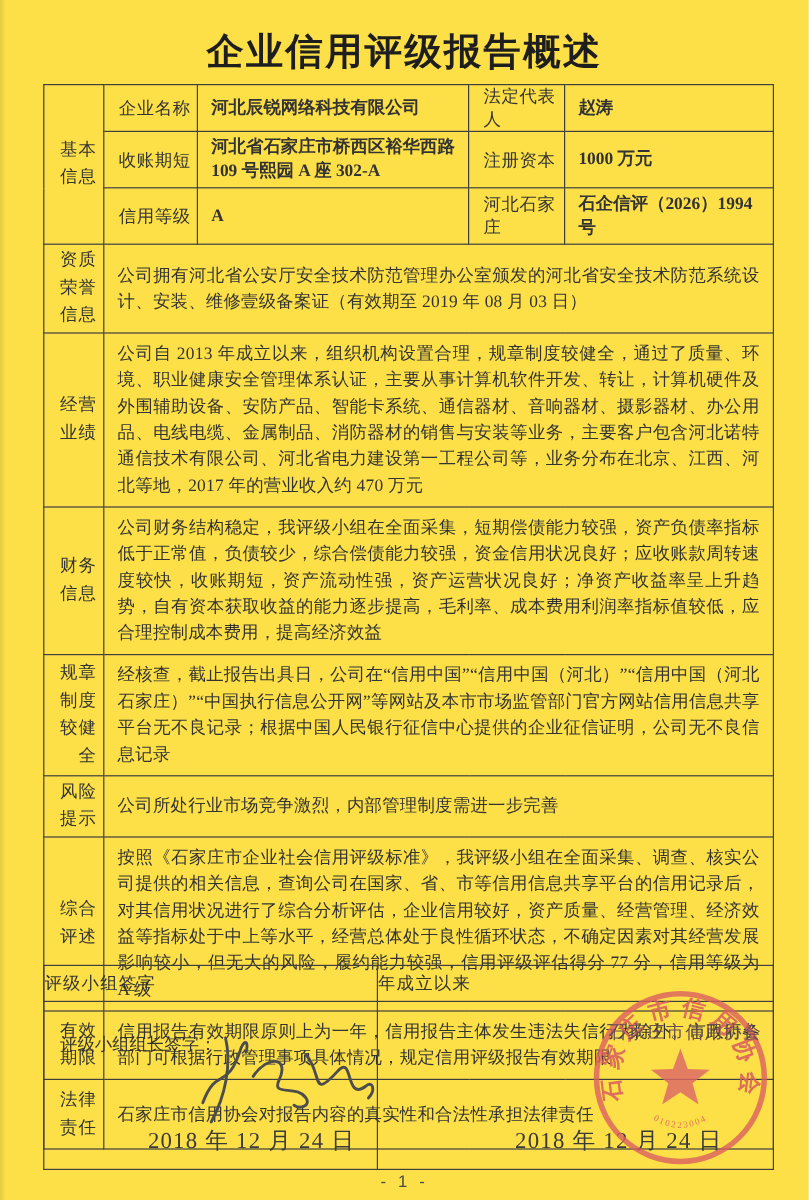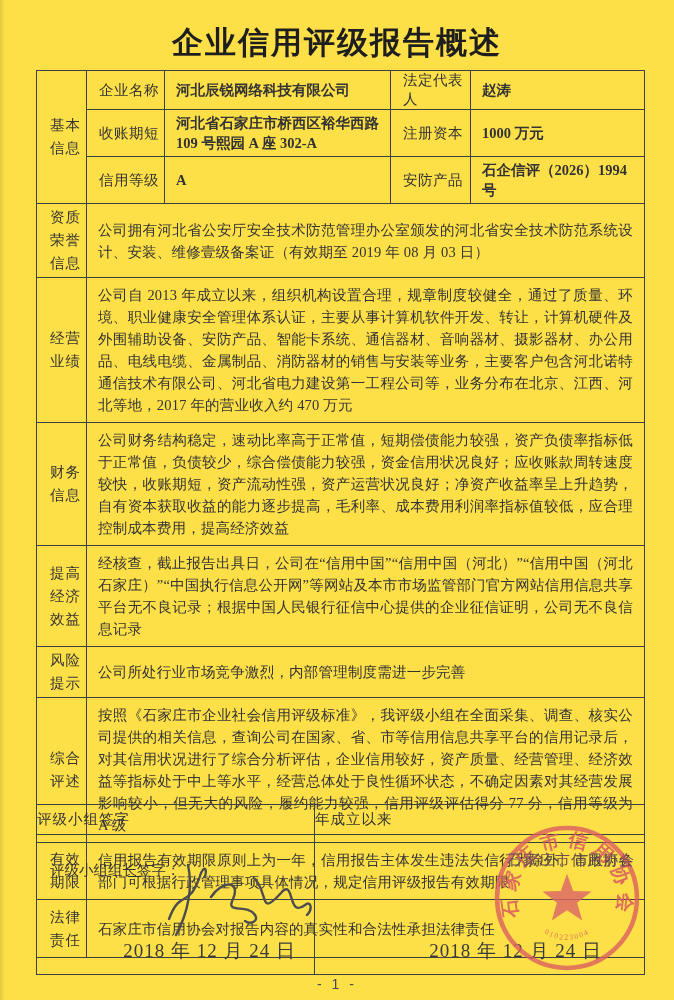--- a/index.html
+++ b/index.html
@@ -71,38 +71,38 @@
       </tr>
       <tr class="h42">
         <td class="fld">收账期短</td>
         <td class="val">河北省石家庄市桥西区裕华西路 109 号熙园 A 座 302-A</td>
         <td class="fld">注册资本</td>
         <td class="val">1000 万元</td>
       </tr>
       <tr class="h28">
         <td class="fld">信用等级</td>
         <td class="val">A</td>
-        <td class="fld">安防产品</td>
+        <td class="fld">河北石家庄</td>
         <td class="val">石企信评（2026）1994 号</td>
       </tr>
 
       <tr class="h62">
         <td class="sec">资质荣誉信息</td>
         <td class="txt" colspan="4">公司拥有河北省公安厅安全技术防范管理办公室颁发的河北省安全技术防范系统设计、安装、维修壹级备案证（有效期至 2019 年 08 月 03 日）</td>
       </tr>
       <tr class="h142">
         <td class="sec">经营业绩</td>
         <td class="txt" colspan="4">公司自 2013 年成立以来，组织机构设置合理，规章制度较健全，通过了质量、环境、职业健康安全管理体系认证，主要从事计算机软件开发、转让，计算机硬件及外围辅助设备、安防产品、智能卡系统、通信器材、音响器材、摄影器材、办公用品、电线电缆、金属制品、消防器材的销售与安装等业务，主要客户包含河北诺特通信技术有限公司、河北省电力建设第一工程公司等，业务分布在北京、江西、河北等地，2017 年的营业收入约 470 万元</td>
       </tr>
       <tr class="h104">
         <td class="sec">财务信息</td>
-        <td class="txt" colspan="4">公司财务结构稳定，速动比率高于正常值，短期偿债能力较强，资产负债率指标低于正常值，负债较少，综合偿债能力较强，资金信用状况良好；应收账款周转速度较快，收账期短，资产流动性强，资产运营状况良好；净资产收益率呈上升趋势，自有资本获取收益的能力逐步提高，毛利率、成本费用利润率指标值较低，应合理控制成本费用，提高经济效益</td>
+        <td class="txt" colspan="4">公司财务结构稳定，我评级小组在全面采集，短期偿债能力较强，资产负债率指标低于正常值，负债较少，综合偿债能力较强，资金信用状况良好；应收账款周转速度较快，收账期短，资产流动性强，资产运营状况良好；净资产收益率呈上升趋势，自有资本获取收益的能力逐步提高，毛利率、成本费用利润率指标值较低，应合理控制成本费用，提高经济效益</td>
       </tr>
       <tr class="h66">
-        <td class="sec">提高经济效益</td>
+        <td class="sec">规章制度较健全</td>
         <td class="txt" colspan="4">经核查，截止报告出具日，公司在“信用中国”“信用中国（河北）”“信用中国（河北石家庄）”“中国执行信息公开网”等网站及本市市场监管部门官方网站信用信息共享平台无不良记录；根据中国人民银行征信中心提供的企业征信证明，公司无不良信息记录</td>
       </tr>
       <tr class="h42">
         <td class="sec">风险提示</td>
         <td class="txt" colspan="4">公司所处行业市场竞争激烈，内部管理制度需进一步完善</td>
       </tr>
       <tr class="h112">
         <td class="sec">综合评述</td>
         <td class="txt" colspan="4">按照《石家庄市企业社会信用评级标准》，我评级小组在全面采集、调查、核实公司提供的相关信息，查询公司在国家、省、市等信用信息共享平台的信用记录后，对其信用状况进行了综合分析评估，企业信用较好，资产质量、经营管理、经济效益等指标处于中上等水平，经营总体处于良性循环状态，不确定因素对其经营发展影响较小，但无大的风险，履约能力较强，信用评级评估得分 77 分，信用等级为 A 级</td>
       </tr>

